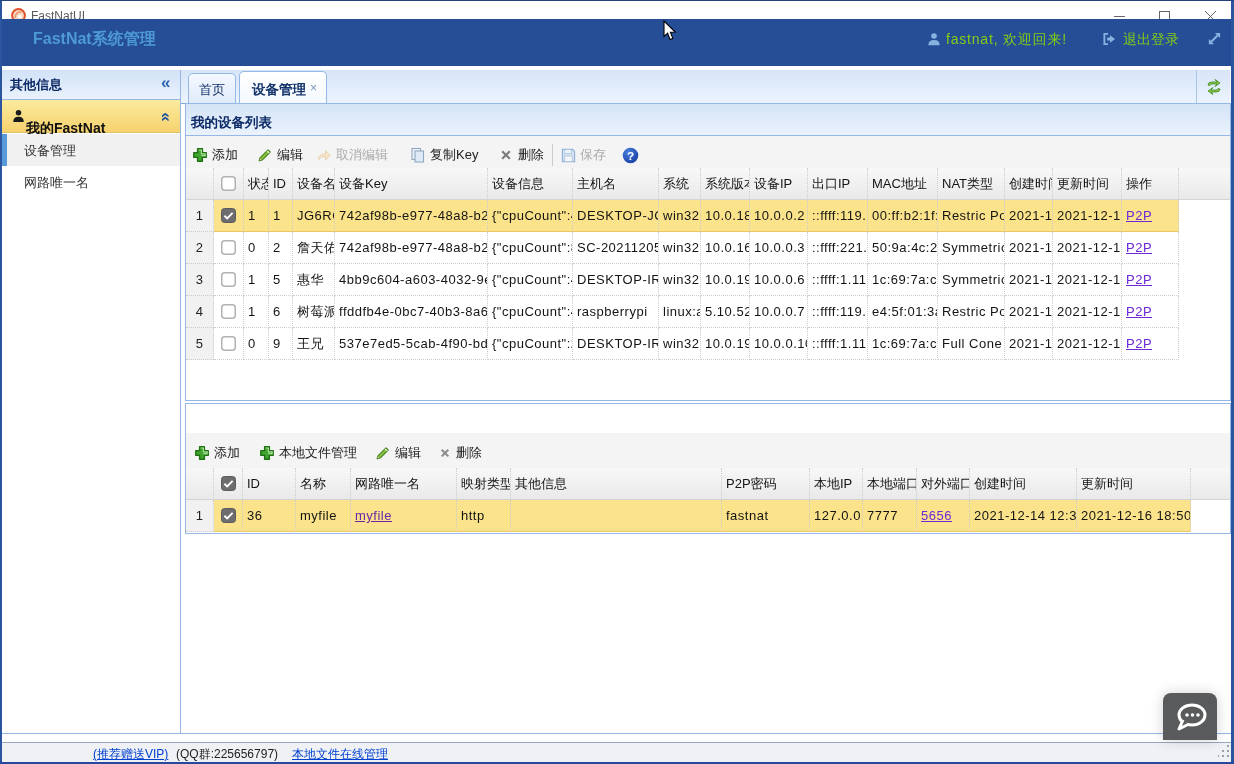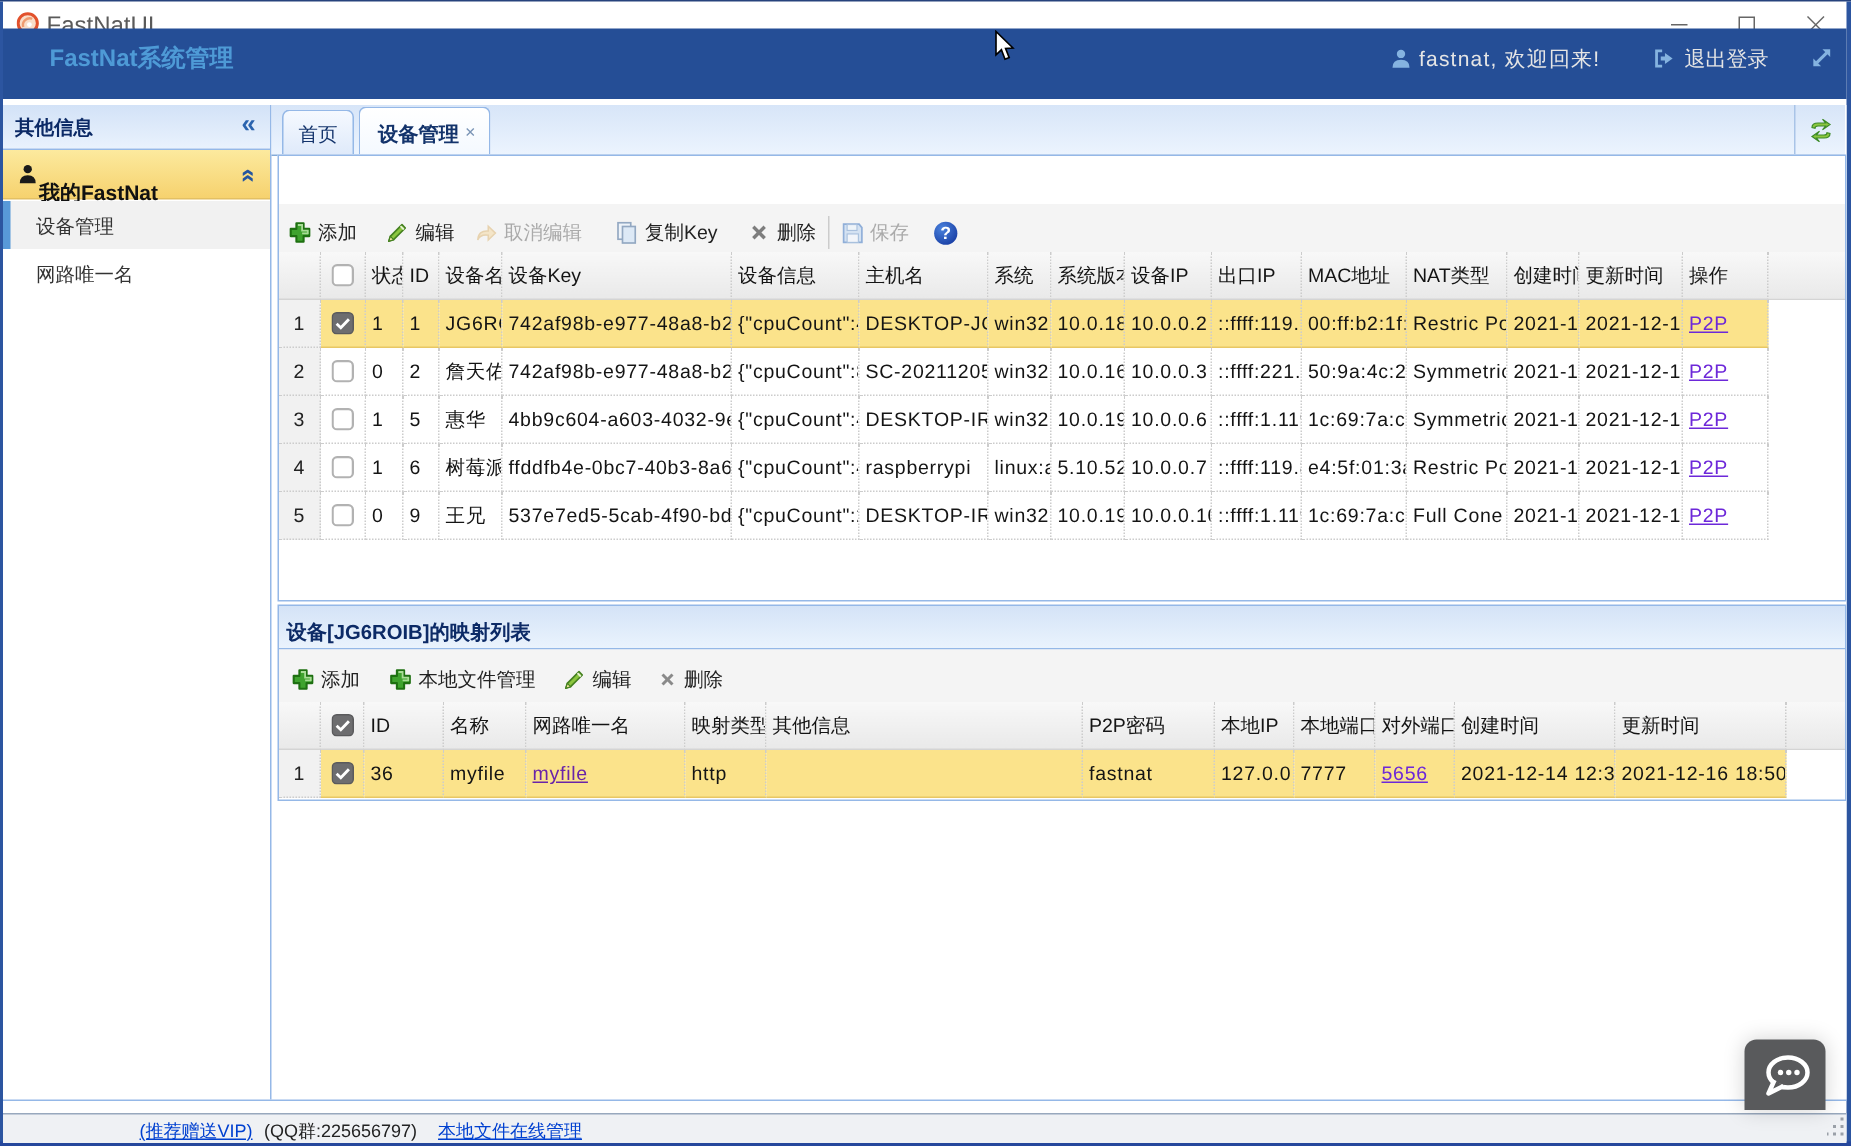--- a/index.html
+++ b/index.html
@@ -5,25 +5,25 @@
 body{width:1234px;height:764px;position:relative;overflow:hidden;background:#fff;
   font-family:"Liberation Sans",sans-serif;}
 .abs{position:absolute;}
 
 #b-top{left:0;top:0;width:1234px;height:1px;background:#26427c;}
 #b-left{left:0;top:1px;width:2px;height:763px;background:#2c55a0;}
 #b-right{left:1231px;top:1px;width:3px;height:763px;background:#2c55a0;}
 #b-bot{left:0;top:761px;width:1234px;height:3px;background:#25479c;}
 
 #titlebar{left:2px;top:1px;width:1229px;height:30px;background:#fff;}
-#tb-text{left:31px;top:9px;font-size:16px;color:#5a5a5a;}
+#tb-text{left:31px;top:9px;font-size:12px;color:#5a5a5a;}
 
 #apphead{left:2px;top:19px;width:1229px;height:47px;background:#254e96;}
 #apphead .title{position:absolute;left:31px;top:10px;font-size:16px;font-weight:bold;color:#4e9ad6;}
-.hright{position:absolute;top:12px;font-size:14px;color:#e5e5e5;}
+.hright{position:absolute;top:12px;font-size:14px;color:#84cc16;}
 
 #mainbg{left:2px;top:70px;width:1229px;height:663px;background:#fff;}
 
 #sb-head{left:2px;top:70px;width:178px;height:29px;background:linear-gradient(#d3e2f7,#e9f2fd);border-bottom:1px solid #95b8e7;}
 #sb-head .t{position:absolute;left:8px;top:6px;font-size:13px;font-weight:bold;color:#0c2a66;}
 #sb-border{left:180px;top:70px;width:1px;height:663px;background:#95b8e7;}
 #acc-head{left:2px;top:100px;width:178px;height:32px;background:linear-gradient(#fcea9e,#f6d26e);border-bottom:1px solid #e3c063;}
 #acc-head .t{position:absolute;left:24px;top:20px;font-size:14px;font-weight:bold;color:#111;}
 #nav1{left:2px;top:134px;width:178px;height:32px;background:#f1f1f1;}
 #nav1 .bar{position:absolute;left:0;top:0;width:5px;height:32px;background:#5899d8;}
@@ -138,20 +138,23 @@
     <div class="x" style="left:70px;">×</div>
   </div>
 <div class="abs" id="refresh" style="left:1196px;top:70px;width:34px;height:33px;border-left:1px solid #a9c4e7;box-sizing:border-box;">
 <svg style="position:absolute;left:9px;top:9px;" width="16" height="16" viewBox="0 0 16 16">
       <path d="M2 6 q0-3 4-3 h5 l-2-2.5 l5 3.5 l-5 3.5 l2-2.5 h-5 q-2 0-2 1.5z" fill="#8cc63f" stroke="#3c8a28" stroke-width="0.8"></path>
       <path d="M14 10 q0 3-4 3 h-5 l2 2.5 l-5-3.5 l5-3.5 l-2 2.5 h5 q2 0 2-1.5z" fill="#8cc63f" stroke="#3c8a28" stroke-width="0.8"></path>
     </svg>
 </div>
 
 <div class="abs panel" id="panel1">
+<div class="phead" style="top:0;height:32px;">
+      <div class="t" style="top:10px;">我的设备列表</div>
+    </div>
 <div class="tbar" style="top:32px;height:32px;" id="tbar1">
 <div class="tbtn" style="left:6px;"><svg width="16" height="16" viewBox="0 0 16 16">
           <path d="M5.6 1.8 h4.8 v3.8 h3.8 v4.8 h-3.8 v3.8 h-4.8 v-3.8 h-3.8 v-4.8 h3.8 z" fill="#3fa32e" stroke="#1e7011" stroke-width="1.4" stroke-linejoin="round"></path>
           <path d="M6.6 3 h2.8 v3.8 h3.8 v1.8 h-3.8" fill="none" stroke="#a8dc96" stroke-width="1.2"></path>
         </svg>添加</div>
 <div class="tbtn" style="left:71px;"><svg width="16" height="16" viewBox="0 0 16 16">
           <path d="M2.2 13.8 L3.2 10.6 L11 2.8 L13.2 5 L5.4 12.8 Z" fill="#8cc63f" stroke="#44801f" stroke-width="1.1" stroke-linejoin="round"></path>
           <path d="M3.2 10.6 L5.4 12.8 L2.2 13.8 Z" fill="#f5e6a0" stroke="#44801f" stroke-width="0.8"></path>
           <path d="M10 3.8 L12.2 6" stroke="#e7f3d4" stroke-width="1.2"></path>
         </svg>编辑</div>
@@ -331,23 +334,20 @@
           <td>Full Cone Na</td>
           <td>2021-12-09 1</td>
           <td>2021-12-12 08:4</td>
           <td><a class="p2p" href="#">P2P</a></td>
         </tr>
 </tbody>
     </table>
 </div>
 
 <div class="abs panel" id="panel2">
-<div class="phead" style="top:0;height:29px;">
-      <div class="t" style="top:9px;">设备[JG6ROIB]的映射列表</div>
-    </div>
 <div class="tbar" style="top:29px;height:35px;" id="tbar2">
 <div class="tbtn" style="left:8px;top:2px;"><svg width="16" height="16" viewBox="0 0 16 16">
           <path d="M5.6 1.8 h4.8 v3.8 h3.8 v4.8 h-3.8 v3.8 h-4.8 v-3.8 h-3.8 v-4.8 h3.8 z" fill="#3fa32e" stroke="#1e7011" stroke-width="1.4" stroke-linejoin="round"></path>
           <path d="M6.6 3 h2.8 v3.8 h3.8 v1.8 h-3.8" fill="none" stroke="#a8dc96" stroke-width="1.2"></path>
         </svg>添加</div>
 <div class="tbtn" style="left:73px;top:2px;"><svg width="16" height="16" viewBox="0 0 16 16">
           <path d="M5.6 1.8 h4.8 v3.8 h3.8 v4.8 h-3.8 v3.8 h-4.8 v-3.8 h-3.8 v-4.8 h3.8 z" fill="#3fa32e" stroke="#1e7011" stroke-width="1.4" stroke-linejoin="round"></path>
           <path d="M6.6 3 h2.8 v3.8 h3.8 v1.8 h-3.8" fill="none" stroke="#a8dc96" stroke-width="1.2"></path>
         </svg>本地文件管理</div>
 <div class="tbtn" style="left:189px;top:2px;"><svg width="16" height="16" viewBox="0 0 16 16">

